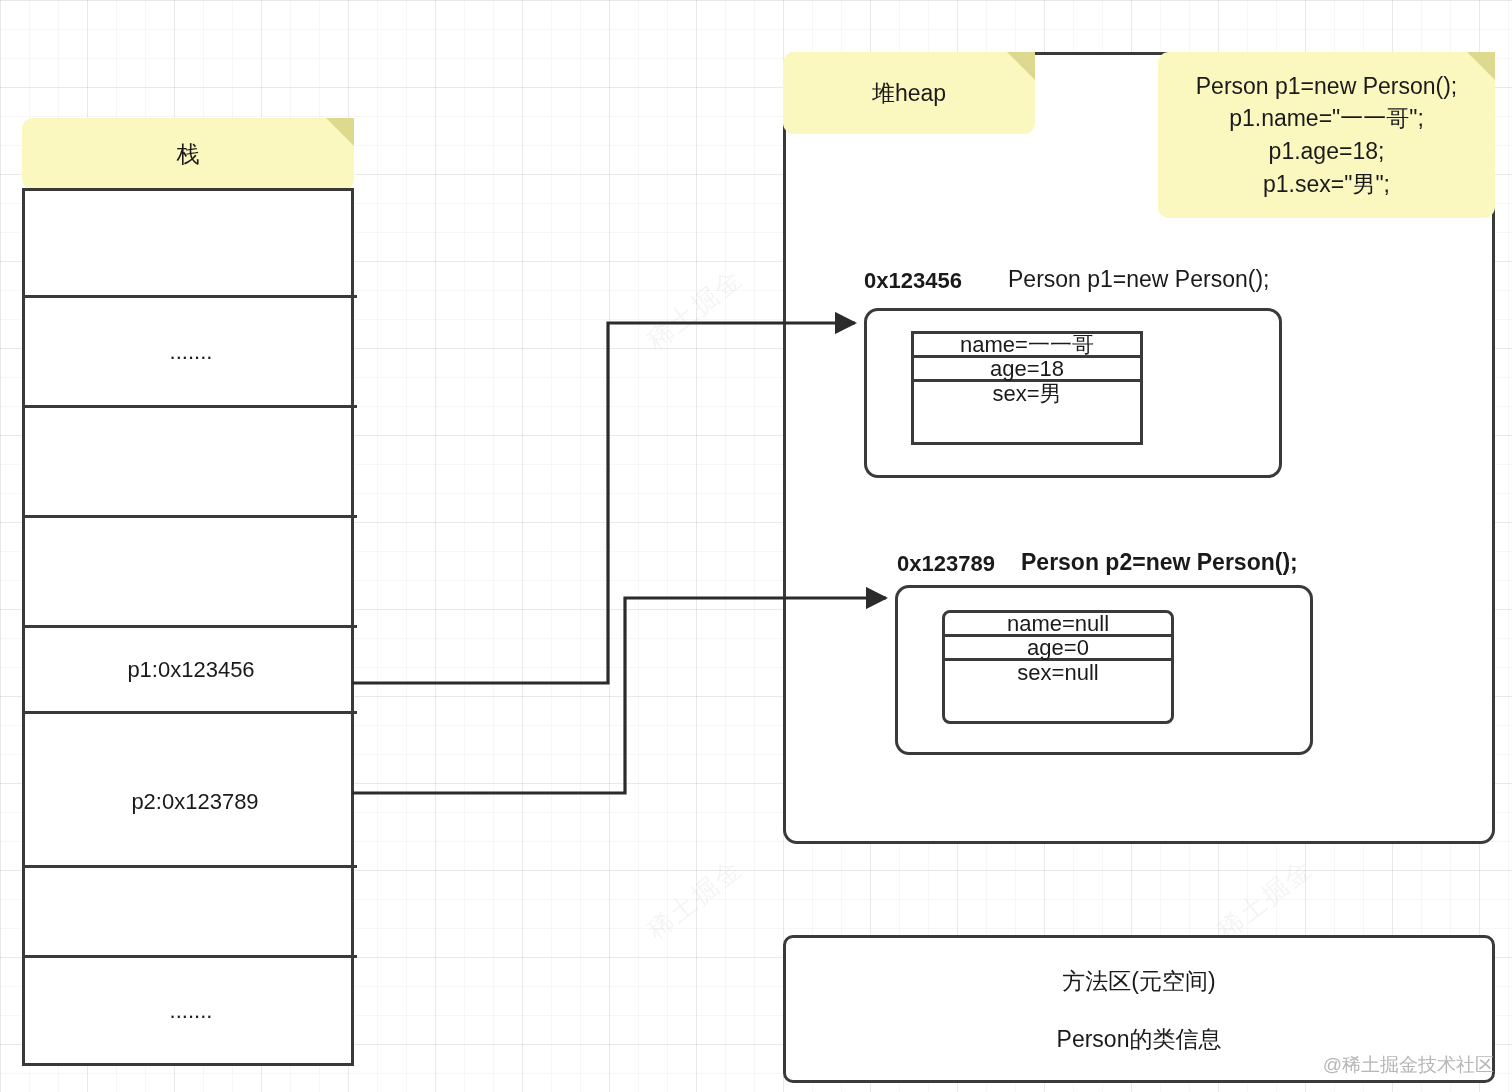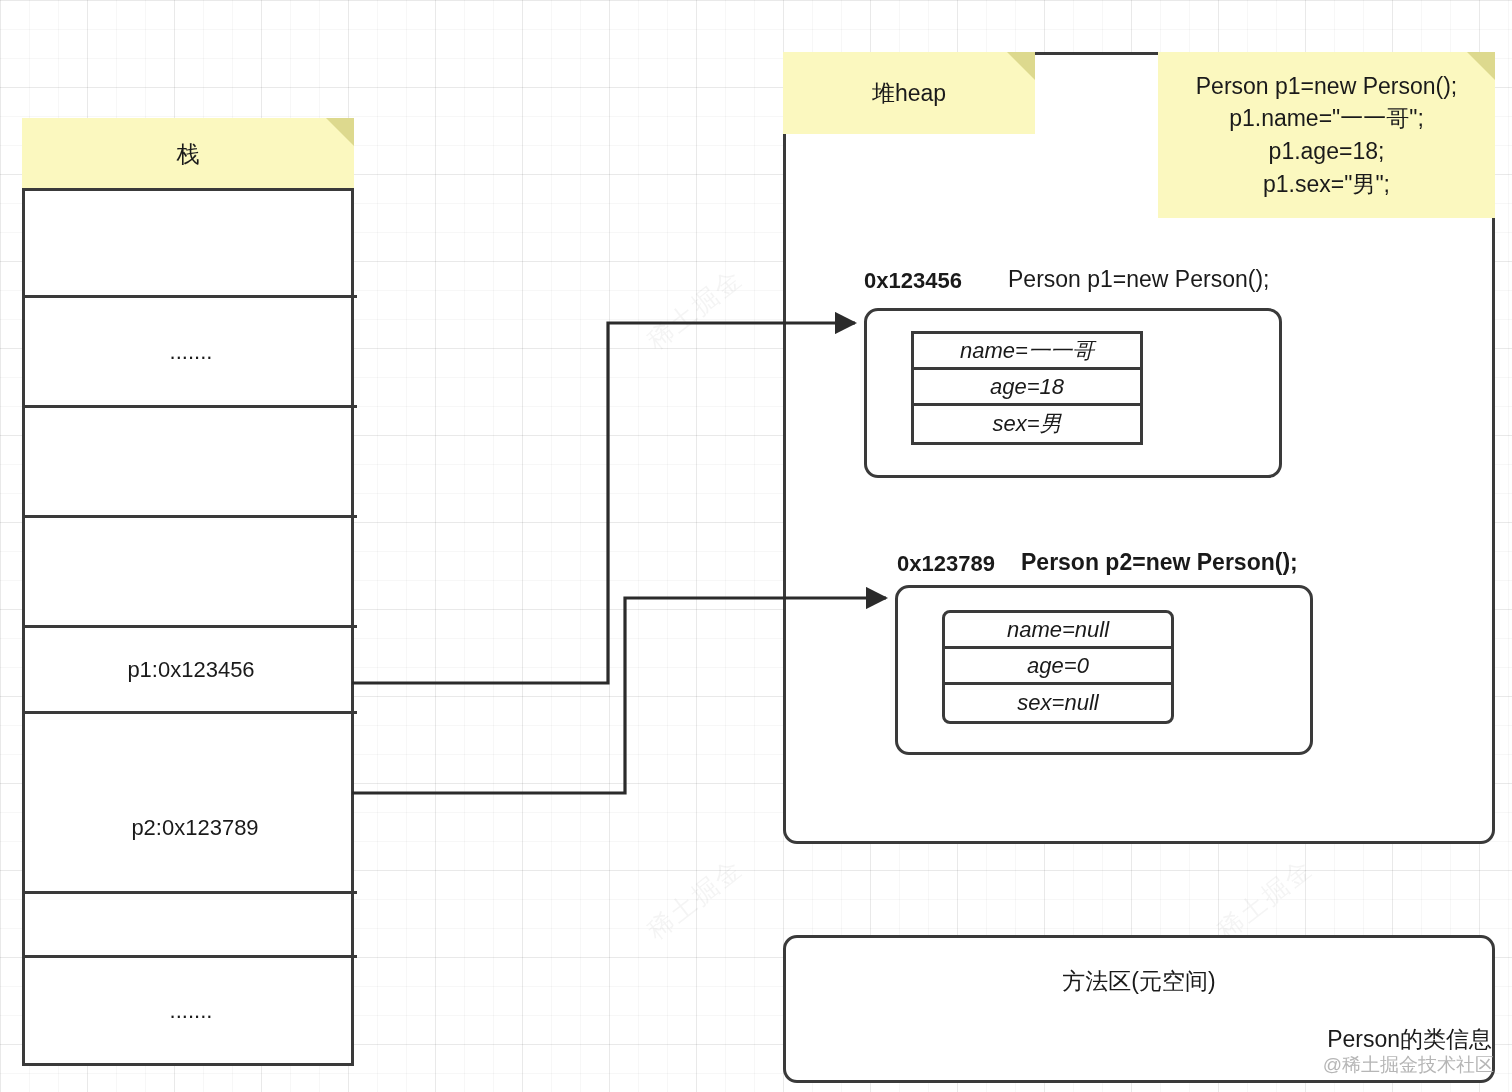--- a/index.html
+++ b/index.html
@@ -49,20 +49,21 @@
   
   .note {
     position: absolute;
     box-sizing: border-box;
     background: #fbf8bf;
     display: flex;
     align-items: center;
     justify-content: center;
     text-align: center;
     line-height: 1.42;
+    border-radius: 11px;
   }
   .note .fold {
     position: absolute;
     top: 0;
     right: 0;
     width: 0;
     height: 0;
     border-top: 28px solid #ddd98e;
     border-left: 28px solid transparent;
   }
@@ -79,21 +80,21 @@
     border-bottom: 3px solid #3a3a3a;
     display: flex;
     align-items: center;
     justify-content: center;
     font-size: 22px;
   }
   .stack-cell:last-child { border-bottom: none; }
 
   
   #heap-box { left: 783px; top: 52px; width: 712px; height: 792px; }
-  #method-box { left: 783px; top: 935px; width: 712px; height: 148px; }
+  #method-box { left: 783px; top: 935px; width: 712px; height: 148px; border-radius: 10px; }
   .method-line {
     position: absolute;
     left: 0; right: 0;
     text-align: center;
     font-size: 23px;
   }
 
   
   .obj-box { background: #ffffff; }
   .obj-addr {
@@ -109,26 +110,25 @@
   }
   .fields {
     position: absolute;
     box-sizing: border-box;
     border: 3px solid #3a3a3a;
     background: #ffffff;
   }
   .field-row {
     box-sizing: border-box;
     border-bottom: 3px solid #3a3a3a;
-    height: 36px;
+    height: 24px;
     display: flex;
     align-items: center;
     justify-content: center;
     font-size: 22px;
-    font-style: italic;
   }
   .field-row:last-child { border-bottom: none; }
 
   
   #wires { position: absolute; left: 0; top: 0; width: 1512px; height: 1092px; }
 
   
   #corner-wm {
     position: absolute;
     right: 18px;
@@ -180,35 +180,35 @@
   <div class="box rbox obj-box" style="left:895px; top:585px; width:418px; height:170px;">
     <div class="fields" style="left:44px; top:22px; width:232px; height:114px;border-radius:8px;">
       <div class="field-row">name=null</div>
       <div class="field-row">age=0</div>
       <div class="field-row">sex=null</div>
     </div>
   </div>
 
   <div class="box rbox" id="method-box">
     <div class="method-line" style="top:28px;">方法区(元空间)</div>
-    <div class="method-line" style="top:86px;text-align:right;">Person的类信息</div>
+    <div class="method-line" style="top:86px;">Person的类信息</div>
   </div>
 
   <div class="note" style="left:22px; top:118px; width:332px; height:72px;">
     <span class="fold"></span>
     <span class="note-title">栈</span>
   </div>
 
   <div class="box" id="stack-frame">
     <div class="stack-cell" style="top:0px;   height:107px;"></div>
     <div class="stack-cell" style="top:107px; height:110px;">.......</div>
     <div class="stack-cell" style="top:217px; height:110px;"></div>
     <div class="stack-cell" style="top:327px; height:110px;"></div>
     <div class="stack-cell" style="top:437px; height:86px;">p1:0x123456</div>
-    <div class="stack-cell" style="top:573px; height:130px;padding-left:8px;">p2:0x123789</div>
+    <div class="stack-cell" style="top:547px; height:130px;padding-left:8px;">p2:0x123789</div>
     <div class="stack-cell" style="top:657px; height:110px;"></div>
     <div class="stack-cell" style="top:767px; height:105px;">.......</div>
   </div>
 
   <svg id="wires" viewBox="0 0 1512 1092">
     <defs>
       <marker id="arrow" viewBox="0 0 10 10" refX="9" refY="5" markerWidth="7" markerHeight="7" orient="auto-start-reverse">
         <path d="M 0 0 L 10 5 L 0 10 z" fill="#2b2b2b"></path>
       </marker>
     </defs>

